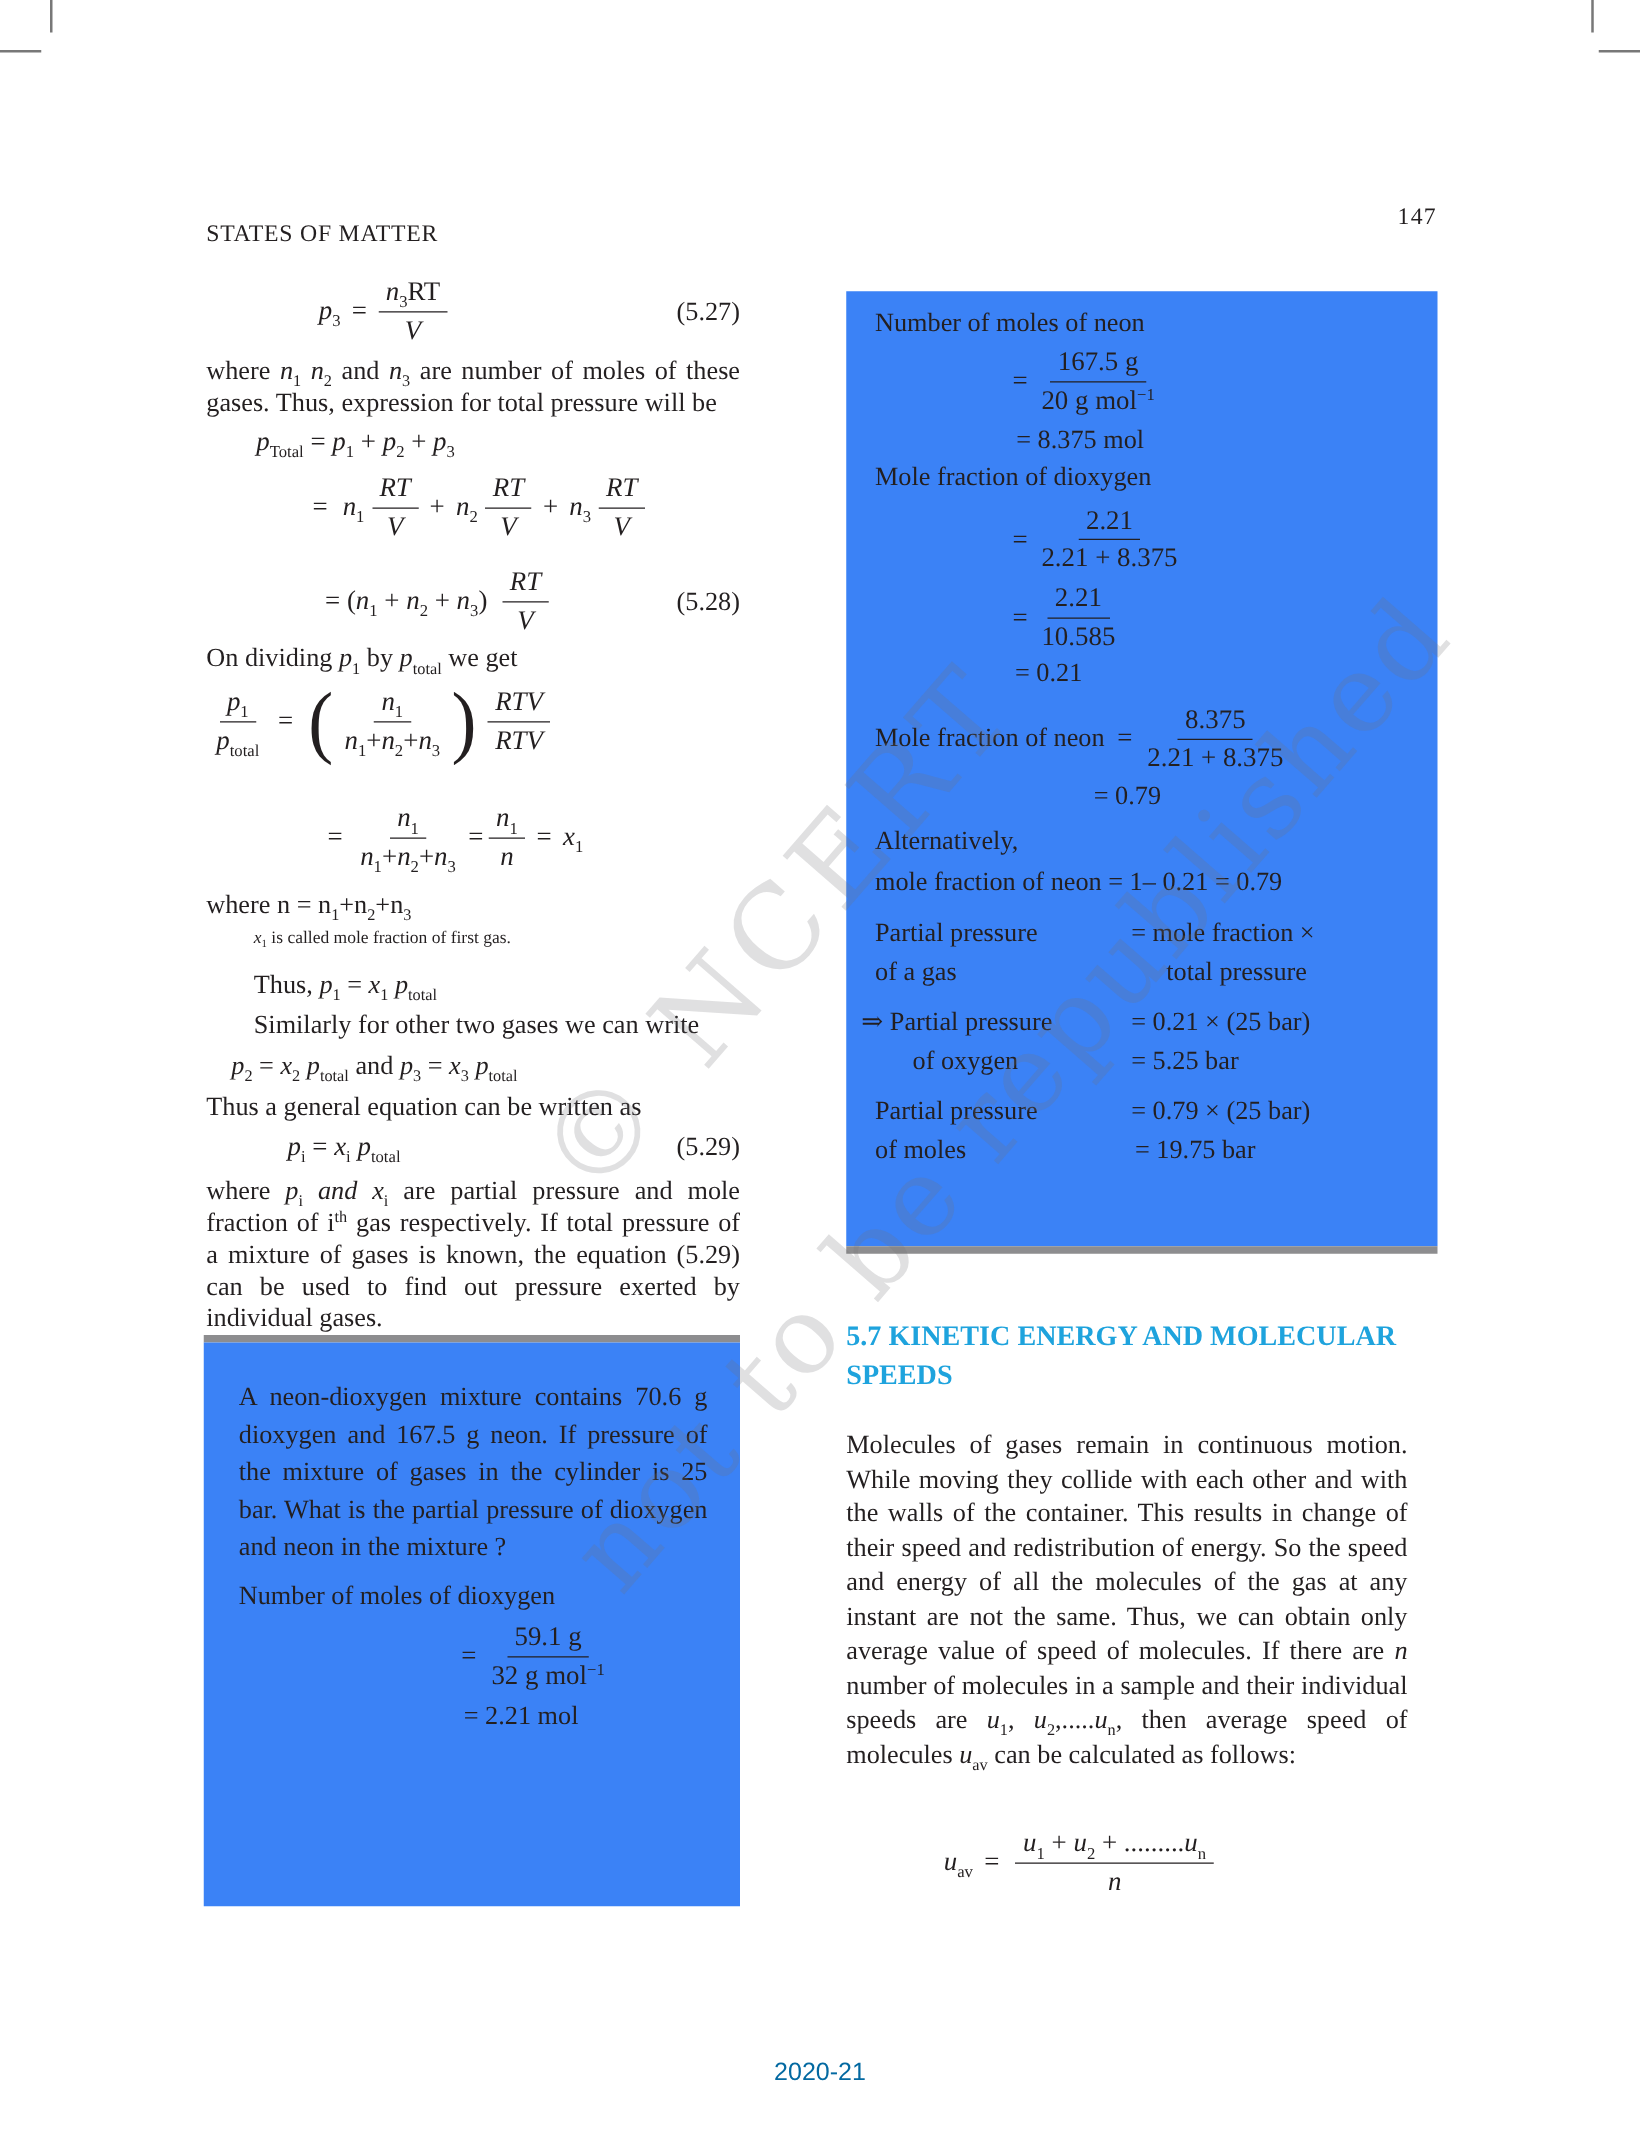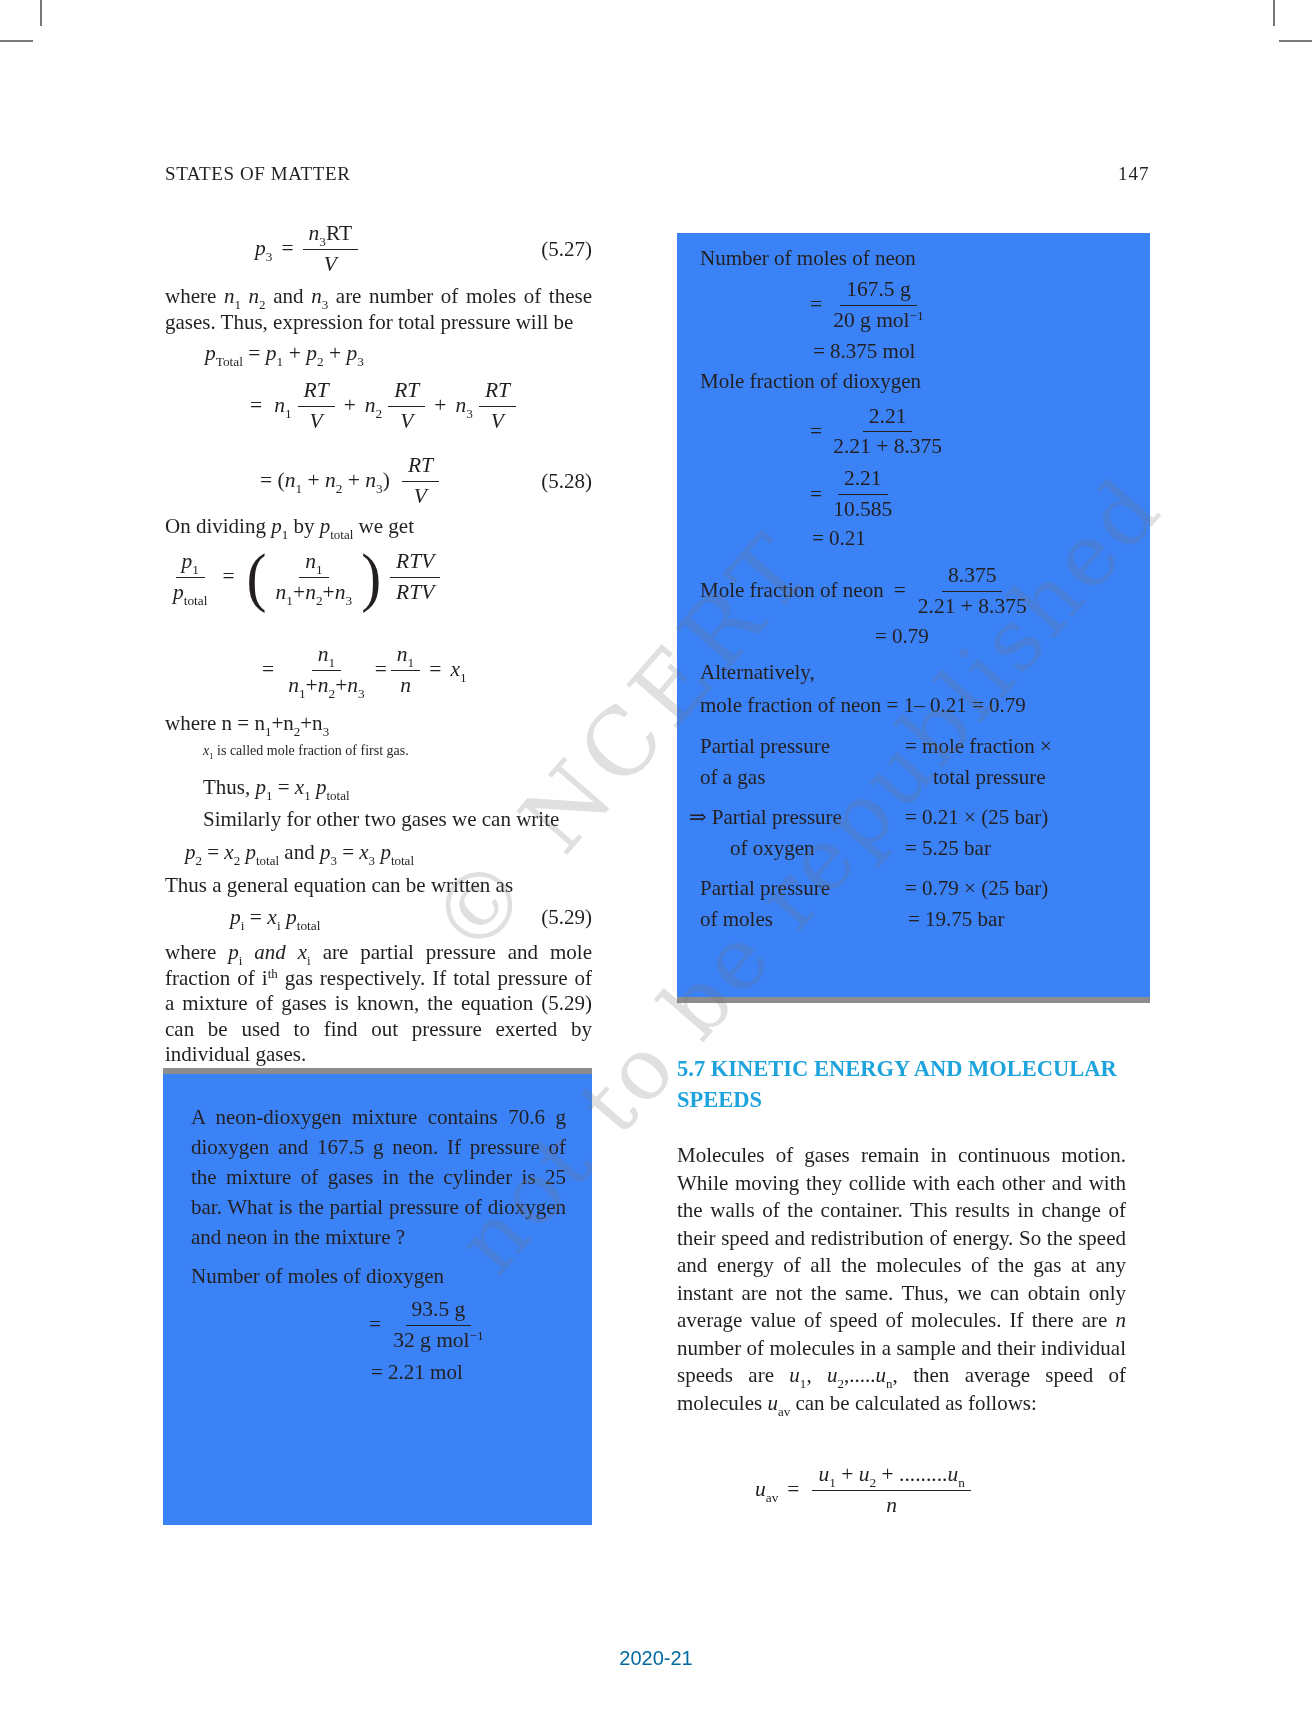--- a/index.html
+++ b/index.html
@@ -38,21 +38,21 @@
 <div id="page">
 
   <div class="cropmark" style="left:40px;top:0;width:2px;height:26px;"></div>
   <div class="cropmark" style="left:0;top:40px;width:33px;height:2px;"></div>
   <div class="cropmark" style="left:1273px;top:0;width:2px;height:26px;"></div>
   <div class="cropmark" style="left:1279px;top:40px;width:33px;height:2px;"></div>
 
   <div class="wm" id="wm1">© NCERT</div>
   <div class="wm" id="wm2">not to be republished</div>
 
-  <div class="abs" style="left:165px;top:163px;font-size:19px;letter-spacing:0.6px;">STATES OF MATTER</div>
+  <div class="abs" style="left:165px;top:177px;font-size:19px;letter-spacing:0.6px;">STATES OF MATTER</div>
   <div class="abs" style="left:1118px;top:163px;font-size:19px;letter-spacing:1px;">147</div>
 
   <div class="abs eqrow" style="left:165px;top:221px;width:427px;">
     <span style="margin-left:90px;"><i>p</i><sub>3</sub></span>
     <span class="gap">=</span>
     <span class="frac">
       <span class="num"><i>n</i><sub>3</sub>RT</span>
       <span class="den"><i>V</i></span>
     </span>
     <span class="eqlabel">(5.27)</span>
@@ -142,21 +142,21 @@
   <div class="abs body-text" style="left:165px;top:940px;width:427px;">where <i>p</i><sub>i</sub> <i>and x</i><sub>i</sub> are partial pressure and mole fraction of i<sup>th</sup> gas respectively. If total pressure of a mixture of gases is known, the equation (5.29) can be used to find out pressure exerted by individual gases.</div>
 
   <div class="graybar" style="left:163px;top:1068px;width:429px;"></div>
   <div class="pinkbox" style="left:163px;top:1074px;width:429px;height:451px;">
     <div style="padding:16px 26px 0 28px;">
       <div style="font-size:21px;line-height:30px;text-align:justify;margin-top:12px;">A neon-dioxygen mixture contains 70.6 g dioxygen and 167.5 g neon. If pressure of the mixture of gases in the cylinder is 25 bar. What is the partial pressure of dioxygen and neon in the mixture ?</div>
       <div style="font-size:21px;margin-top:12px;">Number of moles of dioxygen</div>
       <div class="eqrow" style="margin-top:8px;margin-left:178px;">
         <span>=</span>
         <span class="frac" style="margin-left:6px;">
-          <span class="num">93.5 g</span>
+          <span class="num">59.1 g</span>
           <span class="den">32 g mol<sup>−1</sup></span>
         </span>
       </div>
       <div style="font-size:21px;margin-top:6px;margin-left:180px;">= 2.21 mol</div>
     </div>
   </div>
 
   <div class="pinkbox" style="left:677px;top:233px;width:473px;height:764px;">
     <div style="padding:13px 20px 0 23px;">
       <div class="rb-line">Number of moles of neon</div>

